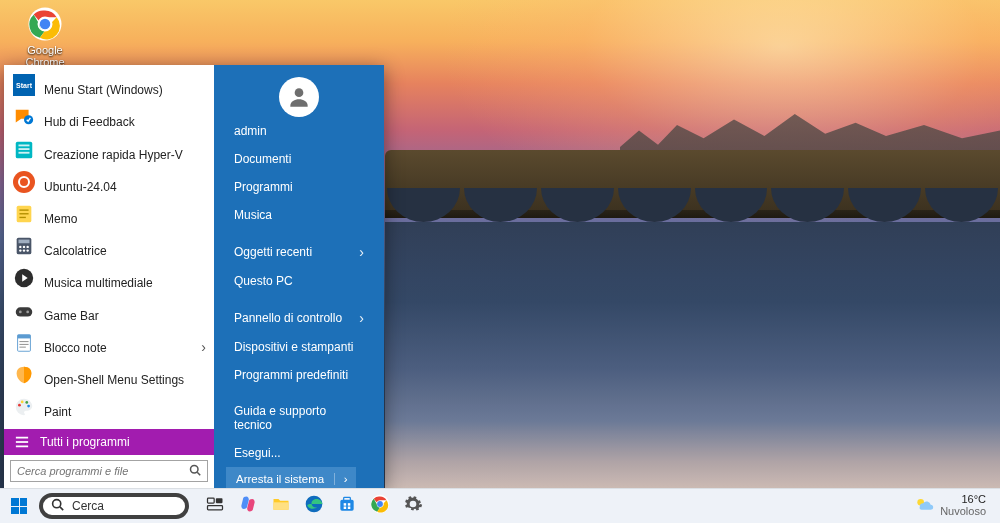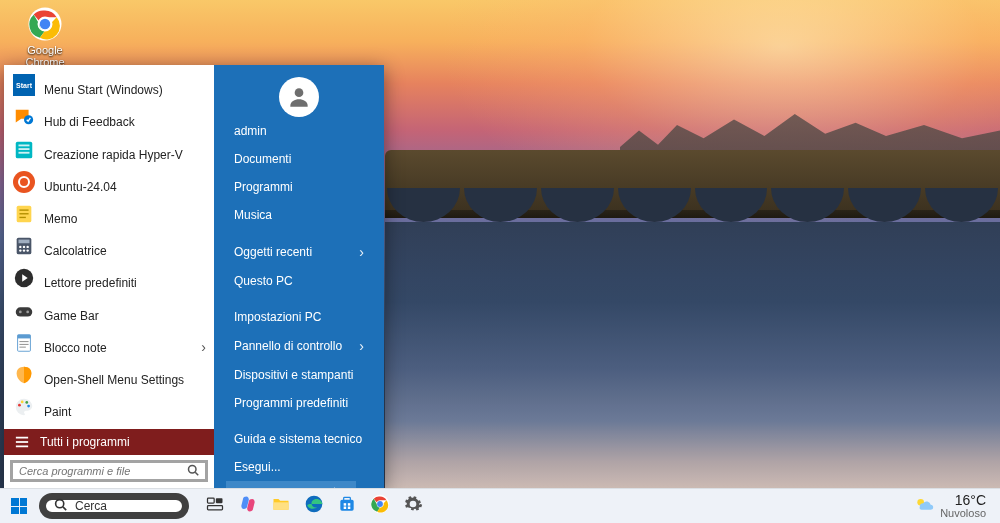--- a/index.html
+++ b/index.html
@@ -48,54 +48,54 @@
   
   .startmenu { position:absolute; left:4px; bottom:35px; width:380px; height:423px; display:flex; box-shadow:0 4px 18px rgba(0,0,0,.45); }
   .sm-left { width:210px; background:#fff; display:flex; flex-direction:column; }
   .sm-right { flex:1; background:#1d70b8; color:#fff; display:flex; flex-direction:column; padding:12px 0 8px; position:relative; }
 
   .app-list { flex:1; overflow:hidden; }
   .app-item { display:flex; align-items:flex-end; height:32.2px; padding:0 8px; font-size:12px; color:#222; cursor:pointer; }
   .app-item .ic { width:24px; height:24px; margin-right:8px; display:flex; align-items:center; justify-content:center; flex-shrink:0; }
   .app-item .chev { margin-left:auto; color:#555; font-size:14px; }
 
-  .all-programs { display:flex; align-items:center; height:26px; background:#7f1d1d; color:#fff; font-size:12px; padding:0 8px; cursor:pointer; }
+  .all-programs { display:flex; align-items:center; height:26px; background:#a21caf; color:#fff; font-size:12px; padding:0 8px; cursor:pointer; }
   .all-programs .ic { width:20px; height:20px; margin-right:8px; display:flex; align-items:center; justify-content:center; }
 
   .search-row { padding:5px 6px 6px; background:#fff; }
-  .search-box { display:flex; align-items:center; border:3px solid #a3a3a3; height:22px; padding:0 6px; }
+  .search-box { display:flex; align-items:center; border:1px solid #a3a3a3; height:22px; padding:0 6px; }
   .search-box input { flex:1; border:none; outline:none; font-size:11px; font-style:italic; color:#666; background:transparent; }
   .search-box .mag { color:#555; font-size:13px; }
 
   .avatar-wrap { text-align:center; height:56px; }
   .avatar { width:40px; height:40px; border-radius:50%; background:#fff; display:inline-flex; align-items:center; justify-content:center; }
   .avatar svg { width:26px; height:26px; fill:#6e6e6e; }
 
   .right-link { padding:7px 20px; font-size:12px; cursor:pointer; display:flex; align-items:center; }
   .right-link .chev { margin-left:auto; font-size:14px; opacity:.9; }
   .right-divider { height:1px; background:rgba(255,255,255,.25); margin:4px 0; }
 
   .shutdown-row { margin-top:auto; padding:0 12px 4px; display:flex; }
   .shutdown-btn { background:#3e88c8; height:24px; display:flex; align-items:center; font-size:11.5px; cursor:pointer; }
   .shutdown-btn .main { padding:0 10px; }
   .shutdown-btn .arrow { border-left:1px solid rgba(255,255,255,.35); width:22px; text-align:center; }
 
   
   .taskbar { position:absolute; left:0; right:0; bottom:0; height:35px; background:#eef2f8; border-top:1px solid rgba(0,0,0,.08); display:flex; align-items:center; padding:0 6px; }
   .tb-left { display:flex; align-items:center; gap:1px; }
   .tb-start { width:26px; height:26px; display:flex; align-items:center; justify-content:center; cursor:pointer; border-radius:3px; }
-  .tb-search { display:flex; align-items:center; background:#fff; border:7px solid #404040; border-radius:14px; height:26px; padding:0 12px 0 8px; margin-left:6px; cursor:text; width:150px; }
+  .tb-search { display:flex; align-items:center; background:#fff; border:4px solid #404040; border-radius:14px; height:26px; padding:0 12px 0 8px; margin-left:6px; cursor:text; width:150px; }
   .tb-search .mag { color:#555; margin-right:8px; font-size:14px; }
   .tb-search span.txt { font-size:12px; color:#333; }
   .tb-icons { display:flex; align-items:center; gap:3px; margin-left:10px; }
   .tb-icon { width:30px; height:30px; display:flex; align-items:center; justify-content:center; cursor:pointer; border-radius:3px; }
   .tb-right { margin-left:auto; display:flex; align-items:center; gap:10px; padding-right:8px; cursor:pointer; }
   .weather { display:flex; align-items:center; gap:6px; }
   .weather .wtxt { text-align:right; line-height:1.05; }
-  .weather .t { font-size:14px; color:#222; }
+  .weather .t { font-size:11px; color:#222; }
   .weather .c { font-size:11px; color:#666; }
 
   
   .sq4 { display:grid; grid-template-columns:1fr 1fr; grid-template-rows:1fr 1fr; gap:1px; width:16px; height:16px; }
   .sq4 span { background:#0078d4; }
   .ub { width:22px; height:22px; border-radius:50%; background:#e95420; position:relative; }
   .ub::before{content:"";position:absolute;inset:5px;border:2px solid #fff;border-radius:50%;}
 </style>
 </head>
 <body>
@@ -192,21 +192,21 @@
             </span>
             <span>Calcolatrice</span>
           </div>
           <div class="app-item">
             <span class="ic">
               <svg width="22" height="22" viewBox="0 0 24 24">
                 <circle cx="12" cy="12" r="10" fill="#2d2d2d"></circle>
                 <polygon points="10,8 10,16 16,12" fill="#fff"></polygon>
               </svg>
             </span>
-            <span>Lettore predefiniti</span>
+            <span>Musica multimediale</span>
           </div>
           <div class="app-item">
             <span class="ic">
               <svg width="22" height="22" viewBox="0 0 24 24">
                 <rect x="3" y="8" width="18" height="10" rx="5" fill="#3a3a3a"></rect>
                 <circle cx="8" cy="13" r="1.5" fill="#9e9e9e"></circle>
                 <circle cx="16" cy="13" r="1.5" fill="#9e9e9e"></circle>
               </svg>
             </span>
             <span>Game Bar</span>
@@ -298,37 +298,34 @@
             <span>Oggetti recenti</span>
             <span class="chev">›</span>
           </div>
           <div class="right-link">
             <span>Questo PC</span>
           </div>
         </div>
       <div class="right-divider"></div>
       <div id="rg3">
           <div class="right-link">
-            <span>Impostazioni PC</span>
-          </div>
-          <div class="right-link">
             <span>Pannello di controllo</span>
             <span class="chev">›</span>
           </div>
           <div class="right-link">
             <span>Dispositivi e stampanti</span>
           </div>
           <div class="right-link">
             <span>Programmi predefiniti</span>
           </div>
         </div>
       <div class="right-divider"></div>
       <div id="rg4">
           <div class="right-link">
-            <span>Guida e sistema tecnico</span>
+            <span>Guida e supporto tecnico</span>
           </div>
           <div class="right-link">
             <span>Esegui...</span>
           </div>
         </div>
 
       <div class="shutdown-row">
         <div class="shutdown-btn">
           <div class="main">Arresta il sistema</div>
           <div class="arrow">›</div>

